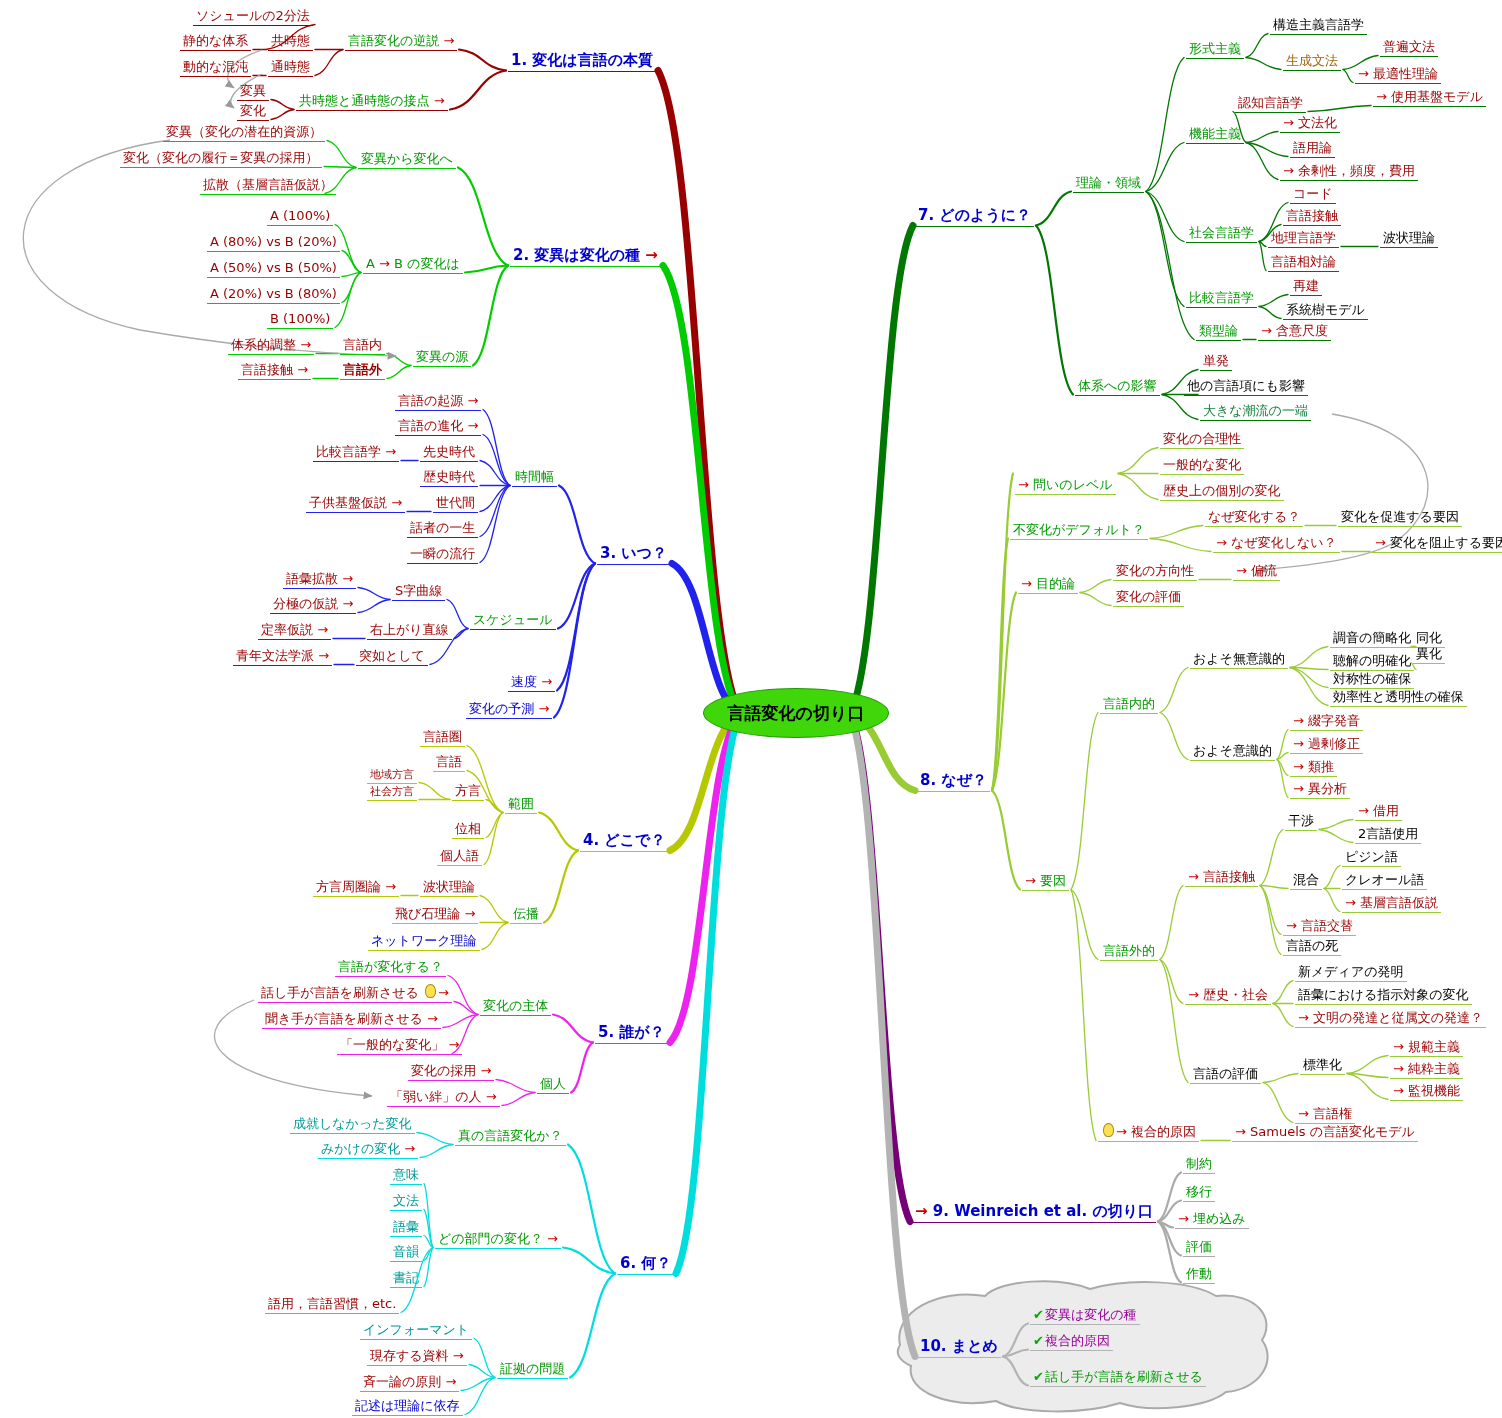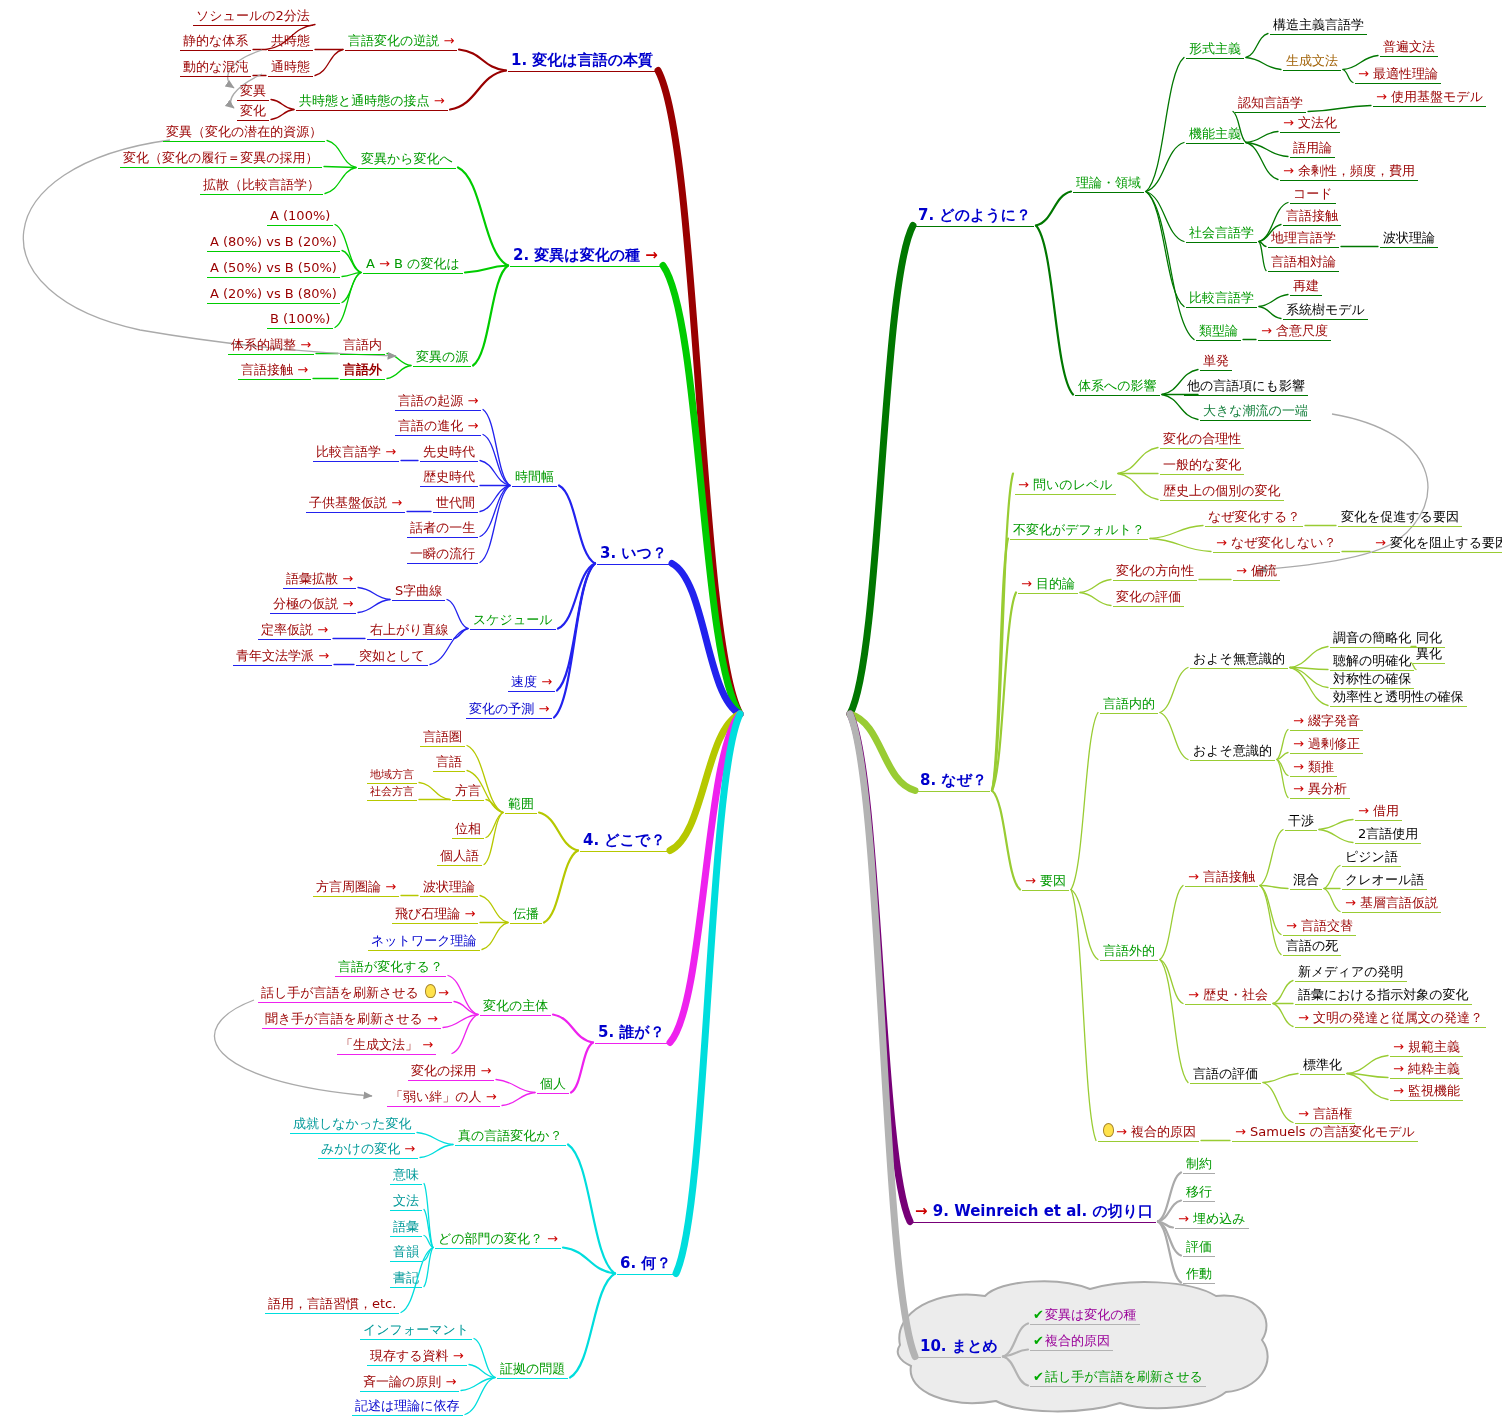--- a/index.html
+++ b/index.html
@@ -215,21 +215,21 @@
       <div class="node" style="left: 180px; top: 30.5px; height: 19px; line-height: 19px; font-size: 13px; color: rgb(153, 0, 0); border-bottom: 1px solid rgb(153, 0, 0);"><span>静的な体系</span></div>
       <div class="node" style="left: 268px; top: 56.5px; height: 19px; line-height: 19px; font-size: 13px; color: rgb(153, 0, 0); border-bottom: 1px solid rgb(153, 0, 0);"><span>通時態</span></div>
       <div class="node" style="left: 180px; top: 56.5px; height: 19px; line-height: 19px; font-size: 13px; color: rgb(153, 0, 0); border-bottom: 1px solid rgb(153, 0, 0);"><span>動的な混沌</span></div>
       <div class="node" style="left: 296px; top: 90.5px; height: 19px; line-height: 19px; font-size: 13px; color: rgb(0, 153, 0); border-bottom: 1px solid rgb(153, 0, 0);"><span>共時態と通時態の接点 </span><span class="arrow">→</span></div>
       <div class="node" style="left: 237px; top: 80.5px; height: 19px; line-height: 19px; font-size: 13px; color: rgb(153, 0, 0); border-bottom: 1px solid rgb(153, 0, 0);"><span>変異</span></div>
       <div class="node" style="left: 237px; top: 100.5px; height: 19px; line-height: 19px; font-size: 13px; color: rgb(153, 0, 0); border-bottom: 1px solid rgb(153, 0, 0);"><span>変化</span></div>
       <div class="node" style="left: 510px; top: 244.5px; height: 21px; line-height: 21px; font-size: 15px; font-weight: bold; color: rgb(0, 0, 204); border-bottom: 1px solid rgb(0, 204, 0);"><span>2. 変異は変化の種 </span><span class="arrow">→</span></div>
       <div class="node" style="left: 358px; top: 148.5px; height: 19px; line-height: 19px; font-size: 13px; color: rgb(0, 153, 0); border-bottom: 1px solid rgb(0, 204, 0);"><span>変異から変化へ</span></div>
       <div class="node" style="left: 163px; top: 121.5px; height: 19px; line-height: 19px; font-size: 13px; color: rgb(153, 0, 0); border-bottom: 1px solid rgb(0, 204, 0);"><span>変異（変化の潜在的資源）</span></div>
       <div class="node" style="left: 120px; top: 147.5px; height: 19px; line-height: 19px; font-size: 13px; color: rgb(153, 0, 0); border-bottom: 1px solid rgb(0, 204, 0);"><span>変化（変化の履行＝変異の採用）</span></div>
-      <div class="node" style="left: 200px; top: 174.5px; height: 19px; line-height: 19px; font-size: 13px; color: rgb(153, 0, 0); border-bottom: 1px solid rgb(0, 204, 0);"><span>拡散（比較言語学）</span></div>
+      <div class="node" style="left: 200px; top: 174.5px; height: 19px; line-height: 19px; font-size: 13px; color: rgb(153, 0, 0); border-bottom: 1px solid rgb(0, 204, 0);"><span>拡散（基層言語仮説）</span></div>
       <div class="node" style="left: 363px; top: 253.5px; height: 19px; line-height: 19px; font-size: 13px; color: rgb(0, 153, 0); border-bottom: 1px solid rgb(0, 204, 0);"><span>A </span><span class="arrow">→</span><span> B の変化は</span></div>
       <div class="node" style="left: 267px; top: 205.5px; height: 19px; line-height: 19px; font-size: 13px; color: rgb(153, 0, 0); border-bottom: 1px solid rgb(0, 204, 0);"><span>A (100%)</span></div>
       <div class="node" style="left: 207px; top: 231.5px; height: 19px; line-height: 19px; font-size: 13px; color: rgb(153, 0, 0); border-bottom: 1px solid rgb(0, 204, 0);"><span>A (80%) vs B (20%)</span></div>
       <div class="node" style="left: 207px; top: 257.5px; height: 19px; line-height: 19px; font-size: 13px; color: rgb(153, 0, 0); border-bottom: 1px solid rgb(0, 204, 0);"><span>A (50%) vs B (50%)</span></div>
       <div class="node" style="left: 207px; top: 283.5px; height: 19px; line-height: 19px; font-size: 13px; color: rgb(153, 0, 0); border-bottom: 1px solid rgb(0, 204, 0);"><span>A (20%) vs B (80%)</span></div>
       <div class="node" style="left: 267px; top: 308.5px; height: 19px; line-height: 19px; font-size: 13px; color: rgb(153, 0, 0); border-bottom: 1px solid rgb(0, 204, 0);"><span>B (100%)</span></div>
       <div class="node" style="left: 413px; top: 346.5px; height: 19px; line-height: 19px; font-size: 13px; color: rgb(0, 153, 0); border-bottom: 1px solid rgb(0, 204, 0);"><span>変異の源</span></div>
       <div class="node" style="left: 340px; top: 334.5px; height: 19px; line-height: 19px; font-size: 13px; color: rgb(153, 0, 0); border-bottom: 1px solid rgb(0, 204, 0);"><span>言語内</span></div>
       <div class="node" style="left: 228px; top: 334.5px; height: 19px; line-height: 19px; font-size: 13px; color: rgb(153, 0, 0); border-bottom: 1px solid rgb(0, 204, 0);"><span>体系的調整 </span><span class="arrow">→</span></div>
       <div class="node" style="left: 340px; top: 359.5px; height: 19px; line-height: 19px; font-size: 13px; color: rgb(153, 0, 0); border-bottom: 1px solid rgb(0, 204, 0); font-weight: bold;"><span>言語外</span></div>
@@ -267,21 +267,21 @@
       <div class="node" style="left: 510px; top: 903.5px; height: 19px; line-height: 19px; font-size: 13px; color: rgb(0, 153, 0); border-bottom: 1px solid rgb(182, 200, 0);"><span>伝播</span></div>
       <div class="node" style="left: 420px; top: 876.5px; height: 19px; line-height: 19px; font-size: 13px; color: rgb(153, 0, 0); border-bottom: 1px solid rgb(182, 200, 0);"><span>波状理論</span></div>
       <div class="node" style="left: 313px; top: 876.5px; height: 19px; line-height: 19px; font-size: 13px; color: rgb(153, 0, 0); border-bottom: 1px solid rgb(182, 200, 0);"><span>方言周圏論 </span><span class="arrow">→</span></div>
       <div class="node" style="left: 392px; top: 903.5px; height: 19px; line-height: 19px; font-size: 13px; color: rgb(153, 0, 0); border-bottom: 1px solid rgb(182, 200, 0);"><span>飛び石理論 </span><span class="arrow">→</span></div>
       <div class="node" style="left: 368px; top: 930.5px; height: 19px; line-height: 19px; font-size: 13px; color: rgb(0, 0, 204); border-bottom: 1px solid rgb(182, 200, 0);"><span>ネットワーク理論</span></div>
       <div class="node" style="left: 595px; top: 1021.5px; height: 21px; line-height: 21px; font-size: 15px; font-weight: bold; color: rgb(0, 0, 204); border-bottom: 1px solid rgb(238, 34, 238);"><span>5. 誰が？</span></div>
       <div class="node" style="left: 480px; top: 995.5px; height: 19px; line-height: 19px; font-size: 13px; color: rgb(0, 153, 0); border-bottom: 1px solid rgb(238, 34, 238);"><span>変化の主体</span></div>
       <div class="node" style="left: 335px; top: 956.5px; height: 19px; line-height: 19px; font-size: 13px; color: rgb(0, 153, 0); border-bottom: 1px solid rgb(238, 34, 238);"><span>言語が変化する？</span></div>
       <div class="node" style="left: 258px; top: 982.5px; height: 19px; line-height: 19px; font-size: 13px; color: rgb(153, 0, 0); border-bottom: 1px solid rgb(238, 34, 238);"><span>話し手が言語を刷新させる </span><span class="bulb"></span><span class="arrow">→</span></div>
       <div class="node" style="left: 262px; top: 1008.5px; height: 19px; line-height: 19px; font-size: 13px; color: rgb(153, 0, 0); border-bottom: 1px solid rgb(238, 34, 238);"><span>聞き手が言語を刷新させる </span><span class="arrow">→</span></div>
-      <div class="node" style="left: 337px; top: 1034.5px; height: 19px; line-height: 19px; font-size: 13px; color: rgb(153, 0, 0); border-bottom: 1px solid rgb(238, 34, 238);"><span>「生成文法」 </span><span class="arrow">→</span></div>
+      <div class="node" style="left: 337px; top: 1034.5px; height: 19px; line-height: 19px; font-size: 13px; color: rgb(153, 0, 0); border-bottom: 1px solid rgb(238, 34, 238);"><span>「一般的な変化」 </span><span class="arrow">→</span></div>
       <div class="node" style="left: 537px; top: 1073.5px; height: 19px; line-height: 19px; font-size: 13px; color: rgb(0, 153, 0); border-bottom: 1px solid rgb(238, 34, 238);"><span>個人</span></div>
       <div class="node" style="left: 408px; top: 1060.5px; height: 19px; line-height: 19px; font-size: 13px; color: rgb(153, 0, 0); border-bottom: 1px solid rgb(238, 34, 238);"><span>変化の採用 </span><span class="arrow">→</span></div>
       <div class="node" style="left: 387px; top: 1086.5px; height: 19px; line-height: 19px; font-size: 13px; color: rgb(153, 0, 0); border-bottom: 1px solid rgb(238, 34, 238);"><span>「弱い絆」の人 </span><span class="arrow">→</span></div>
       <div class="node" style="left: 617px; top: 1252.5px; height: 21px; line-height: 21px; font-size: 15px; font-weight: bold; color: rgb(0, 0, 204); border-bottom: 1px solid rgb(0, 221, 221);"><span>6. 何？</span></div>
       <div class="node" style="left: 455px; top: 1125.5px; height: 19px; line-height: 19px; font-size: 13px; color: rgb(0, 153, 0); border-bottom: 1px solid rgb(0, 221, 221);"><span>真の言語変化か？</span></div>
       <div class="node" style="left: 290px; top: 1113.5px; height: 19px; line-height: 19px; font-size: 13px; color: rgb(0, 153, 153); border-bottom: 1px solid rgb(0, 221, 221);"><span>成就しなかった変化</span></div>
       <div class="node" style="left: 318px; top: 1138.5px; height: 19px; line-height: 19px; font-size: 13px; color: rgb(0, 153, 153); border-bottom: 1px solid rgb(0, 221, 221);"><span>みかけの変化 </span><span class="arrow">→</span></div>
       <div class="node" style="left: 435px; top: 1228.5px; height: 19px; line-height: 19px; font-size: 13px; color: rgb(0, 153, 0); border-bottom: 1px solid rgb(0, 221, 221);"><span>どの部門の変化？ </span><span class="arrow">→</span></div>
       <div class="node" style="left: 390px; top: 1164.5px; height: 19px; line-height: 19px; font-size: 13px; color: rgb(0, 153, 153); border-bottom: 1px solid rgb(0, 221, 221);"><span>意味</span></div>
       <div class="node" style="left: 390px; top: 1190.5px; height: 19px; line-height: 19px; font-size: 13px; color: rgb(0, 153, 153); border-bottom: 1px solid rgb(0, 221, 221);"><span>文法</span></div>
@@ -377,13 +377,14 @@
       <div class="node" style="left: 1183px; top: 1153.5px; height: 19px; line-height: 19px; font-size: 13px; color: rgb(0, 153, 0); border-bottom: 1px solid rgb(170, 170, 170);"><span>制約</span></div>
       <div class="node" style="left: 1183px; top: 1181.5px; height: 19px; line-height: 19px; font-size: 13px; color: rgb(0, 153, 0); border-bottom: 1px solid rgb(170, 170, 170);"><span>移行</span></div>
       <div class="node" style="left: 1175px; top: 1208.5px; height: 19px; line-height: 19px; font-size: 13px; color: rgb(0, 153, 0); border-bottom: 1px solid rgb(170, 170, 170);"><span class="arrow">→</span><span> 埋め込み</span></div>
       <div class="node" style="left: 1183px; top: 1236.5px; height: 19px; line-height: 19px; font-size: 13px; color: rgb(0, 153, 0); border-bottom: 1px solid rgb(170, 170, 170);"><span>評価</span></div>
       <div class="node" style="left: 1183px; top: 1263.5px; height: 19px; line-height: 19px; font-size: 13px; color: rgb(0, 153, 0); border-bottom: 1px solid rgb(170, 170, 170);"><span>作動</span></div>
       <div class="node" style="left: 917px; top: 1335.5px; height: 21px; line-height: 21px; font-size: 15px; font-weight: bold; color: rgb(0, 0, 204); border-bottom: 1px solid rgb(179, 179, 179);"><span>10. まとめ</span></div>
       <div class="node" style="left: 1030px; top: 1304.5px; height: 19px; line-height: 19px; font-size: 13px; color: rgb(153, 0, 153); border-bottom: 1px solid rgb(179, 179, 179);"><span class="check">✔</span><span>変異は変化の種</span></div>
       <div class="node" style="left: 1030px; top: 1330.5px; height: 19px; line-height: 19px; font-size: 13px; color: rgb(153, 0, 153); border-bottom: 1px solid rgb(179, 179, 179);"><span class="check">✔</span><span>複合的原因</span></div>
       <div class="node" style="left: 1030px; top: 1366.5px; height: 19px; line-height: 19px; font-size: 13px; color: rgb(0, 153, 0); border-bottom: 1px solid rgb(179, 179, 179);"><span class="check">✔</span><span>話し手が言語を刷新させる</span></div>
     </div>
+  <div id="root-node" class="root" style="left: 703px; top: 688px; width: 184px; height: 48px; background: rgb(63, 214, 10);">言語変化の切り口</div>
 </div>
 
 </body></html>

